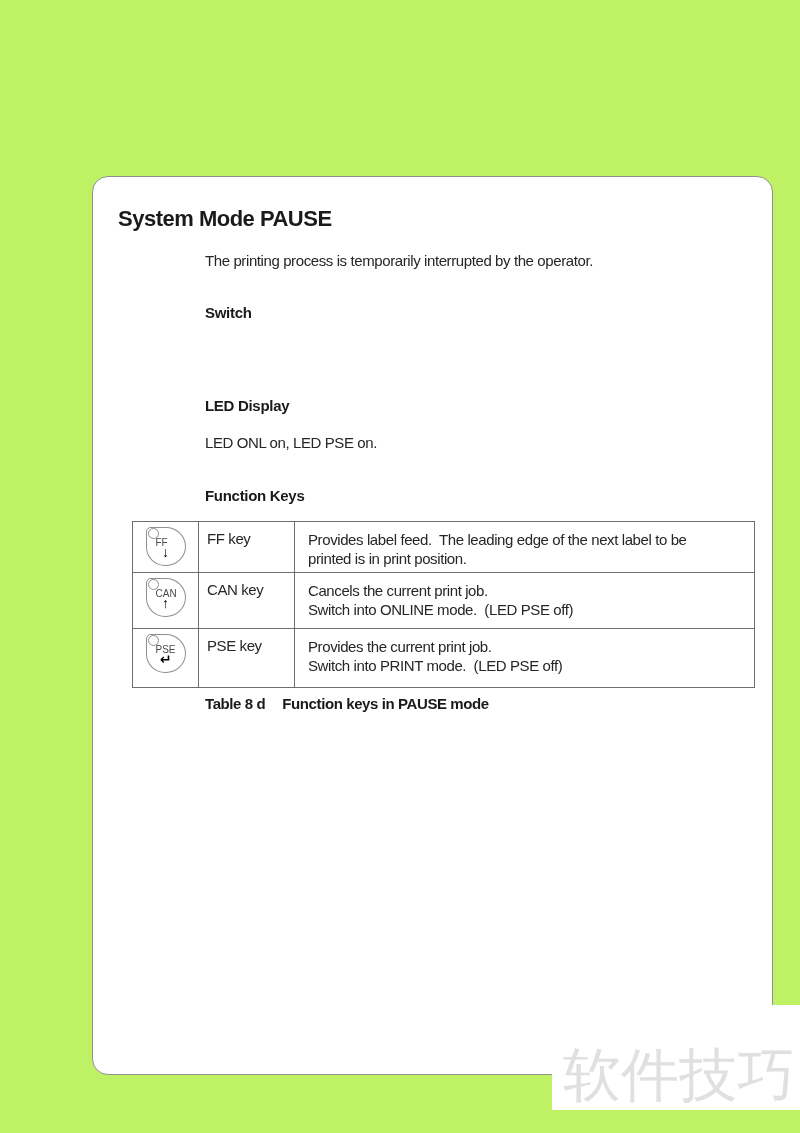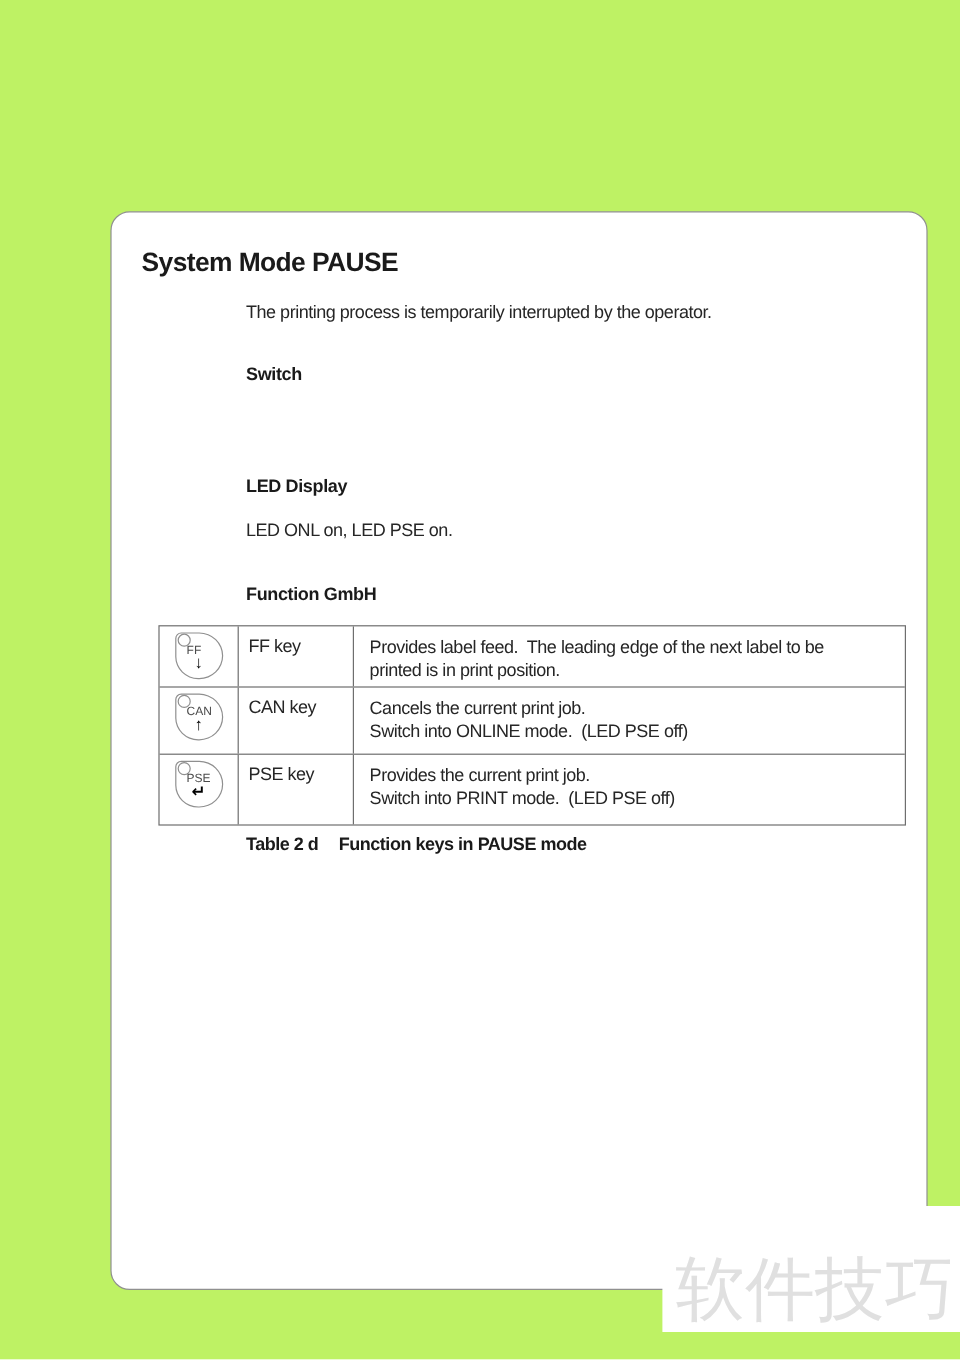--- a/index.html
+++ b/index.html
@@ -120,21 +120,21 @@
 
   <h1 class="title">System Mode PAUSE</h1>
 
   <p class="para" style="left:205px;top:251px;">The printing process is temporarily interrupted by the operator.</p>
 
   <h2 class="subhead" style="left:205px;top:304px;">Switch</h2>
 
   <h2 class="subhead" style="left:205px;top:397px;">LED Display</h2>
   <p class="para" style="left:205px;top:433px;">LED ONL on, LED PSE on.</p>
 
-  <h2 class="subhead" style="left:205px;top:487px;">Function GmbH</h2>
+  <h2 class="subhead" style="left:205px;top:487px;">Function Keys</h2>
 
   <div class="keytable">
 
     <div class="tr tr-1">
       <div class="td td-icon">
         <div class="keycap">
           <span class="led"></span>
           <span class="keylabel">FF</span>
           <span class="keyarrow">↓</span>
         </div>
@@ -172,20 +172,20 @@
       <div class="td td-name">PSE key</div>
       <div class="td td-desc">
         <div>Provides the current print job.</div>
         <div>Switch into PRINT mode.&nbsp; (LED PSE off)</div>
       </div>
     </div>
 
   </div>
 
   <p class="caption">
-    <span>Table 2 d</span>
+    <span>Table 8 d</span>
     <span>Function keys in PAUSE mode</span>
   </p>
 
 
   <div class="watermark">软件技巧</div>
 
 </div>
 
 </body></html>

